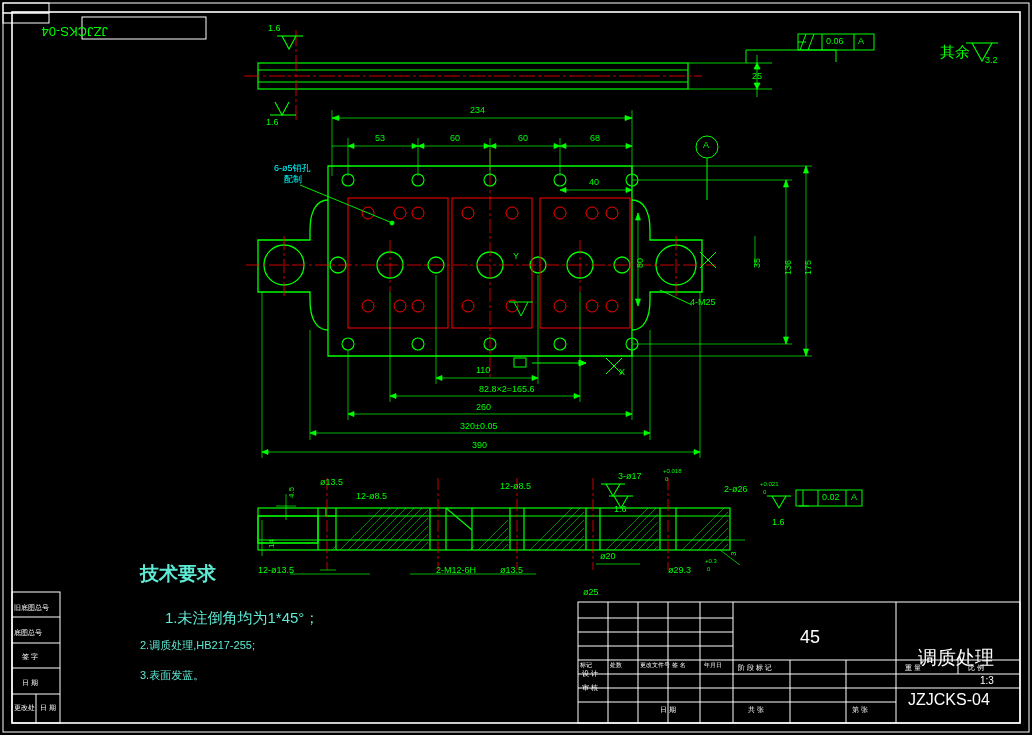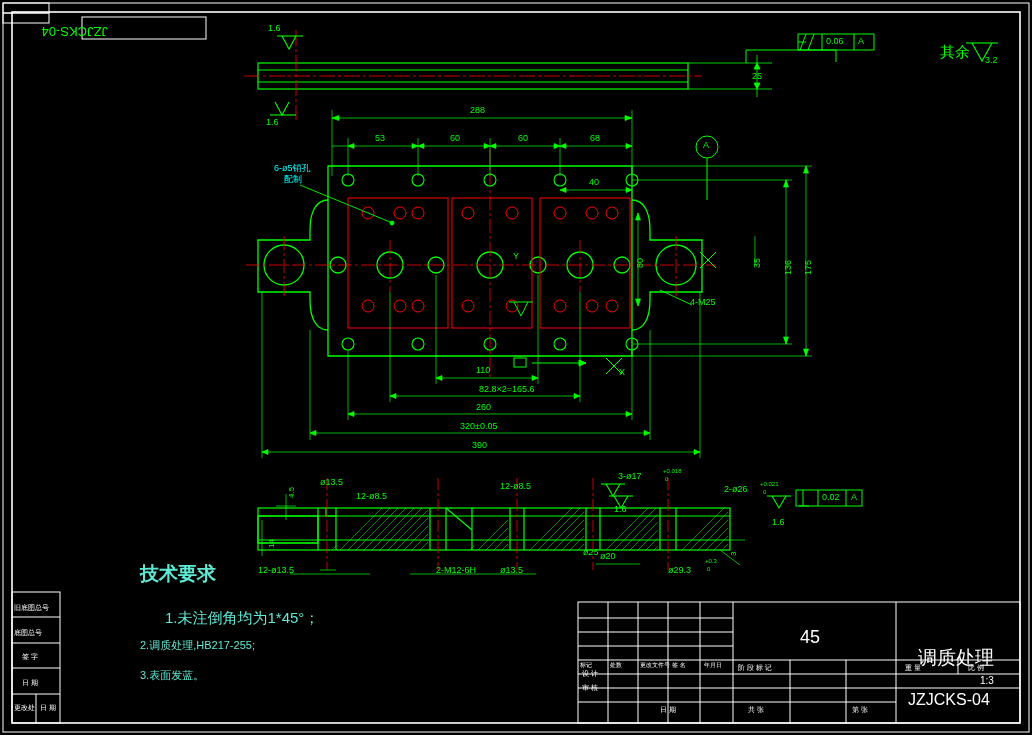--- a/index.html
+++ b/index.html
@@ -377,21 +377,21 @@
   <div class="t" style="left:268px;top:24px;">1.6</div>
   <div class="t" style="left:266px;top:118px;">1.6</div>
   <div class="t" style="left:826px;top:37px;">0.06</div>
   <div class="t" style="left:858px;top:37px;">A</div>
   <div class="t" style="left:703px;top:141px;">A</div>
 
   <div class="t tcyan" style="left:262px;top:164px;">6-ø5销孔</div>
   <div class="t tcyan" style="left:272px;top:175px;">配制</div>
   <div class="t" style="left:690px;top:298px;">4-M25</div>
 
-  <div class="t" style="left:470px;top:106px;">288</div>
+  <div class="t" style="left:470px;top:106px;">234</div>
   <div class="t" style="left:375px;top:134px;">53</div>
   <div class="t" style="left:450px;top:134px;">60</div>
   <div class="t" style="left:518px;top:134px;">60</div>
   <div class="t" style="left:590px;top:134px;">68</div>
   <div class="t" style="left:589px;top:178px;">40</div>
   <div class="t" style="left:752px;top:72px;">25</div>
 
   <div class="t rot90" style="left:636px;top:268px;">80</div>
   <div class="t rot90" style="left:753px;top:268px;">35</div>
   <div class="t rot90" style="left:784px;top:275px;">136</div>
@@ -412,21 +412,21 @@
   <div class="t rot90" style="left:268px;top:548px;font-size:8px;">14</div>
   <div class="t" style="left:258px;top:566px;">12-ø13.5</div>
   <div class="t" style="left:436px;top:566px;">2-M12-6H</div>
   <div class="t" style="left:500px;top:566px;">ø13.5</div>
   <div class="t" style="left:618px;top:472px;">3-ø17</div>
   <div class="t" style="left:663px;top:468px;font-size:6px;">+0.018</div>
   <div class="t" style="left:665px;top:476px;font-size:6px;">0</div>
   <div class="t" style="left:724px;top:485px;">2-ø26</div>
   <div class="t" style="left:760px;top:481px;font-size:6px;">+0.021</div>
   <div class="t" style="left:763px;top:489px;font-size:6px;">0</div>
-  <div class="t" style="left:583px;top:548px;font-style:italic;">ø25</div>
+  <div class="t" style="left:583px;top:588px;">ø25</div>
   <div class="t" style="left:600px;top:552px;">ø20</div>
   <div class="t" style="left:668px;top:566px;">ø29.3</div>
   <div class="t" style="left:705px;top:558px;font-size:6px;">+0.3</div>
   <div class="t" style="left:707px;top:566px;font-size:6px;">0</div>
   <div class="t rot90" style="left:730px;top:556px;font-size:8px;">3</div>
   <div class="t" style="left:614px;top:505px;">1.6</div>
   <div class="t" style="left:772px;top:518px;">1.6</div>
   <div class="t" style="left:822px;top:493px;">0.02</div>
   <div class="t" style="left:851px;top:493px;">A</div>
 

